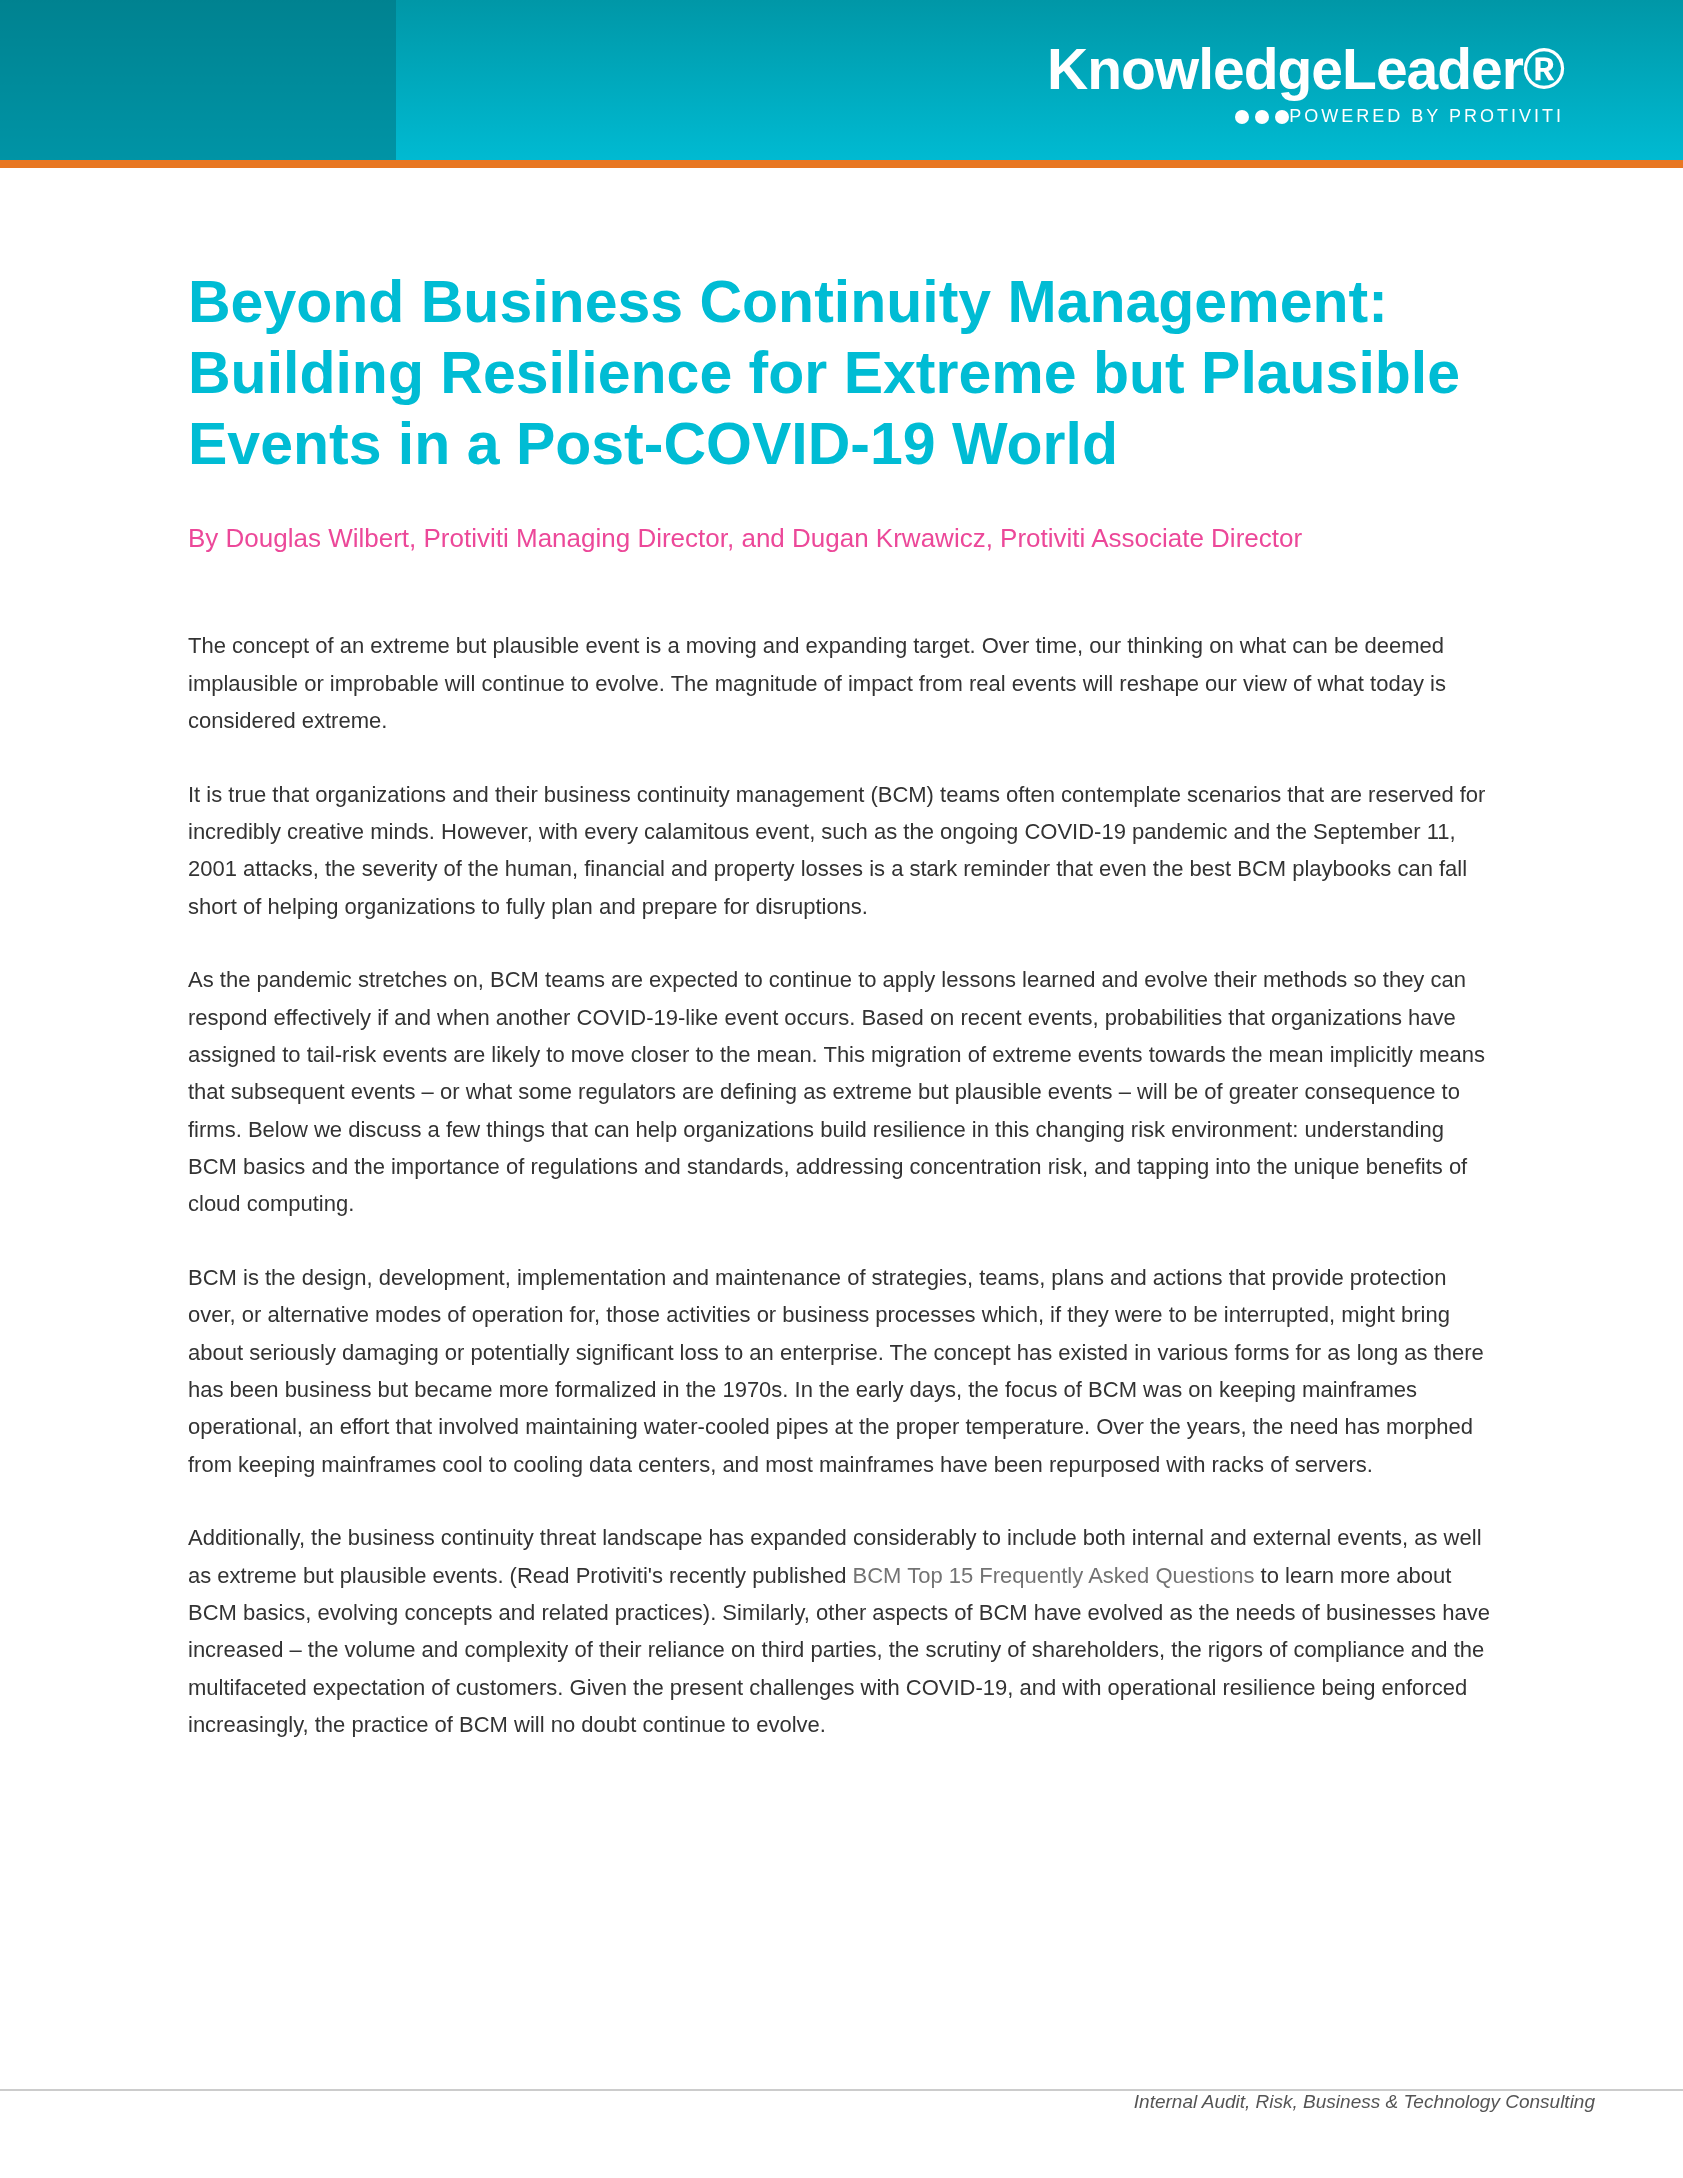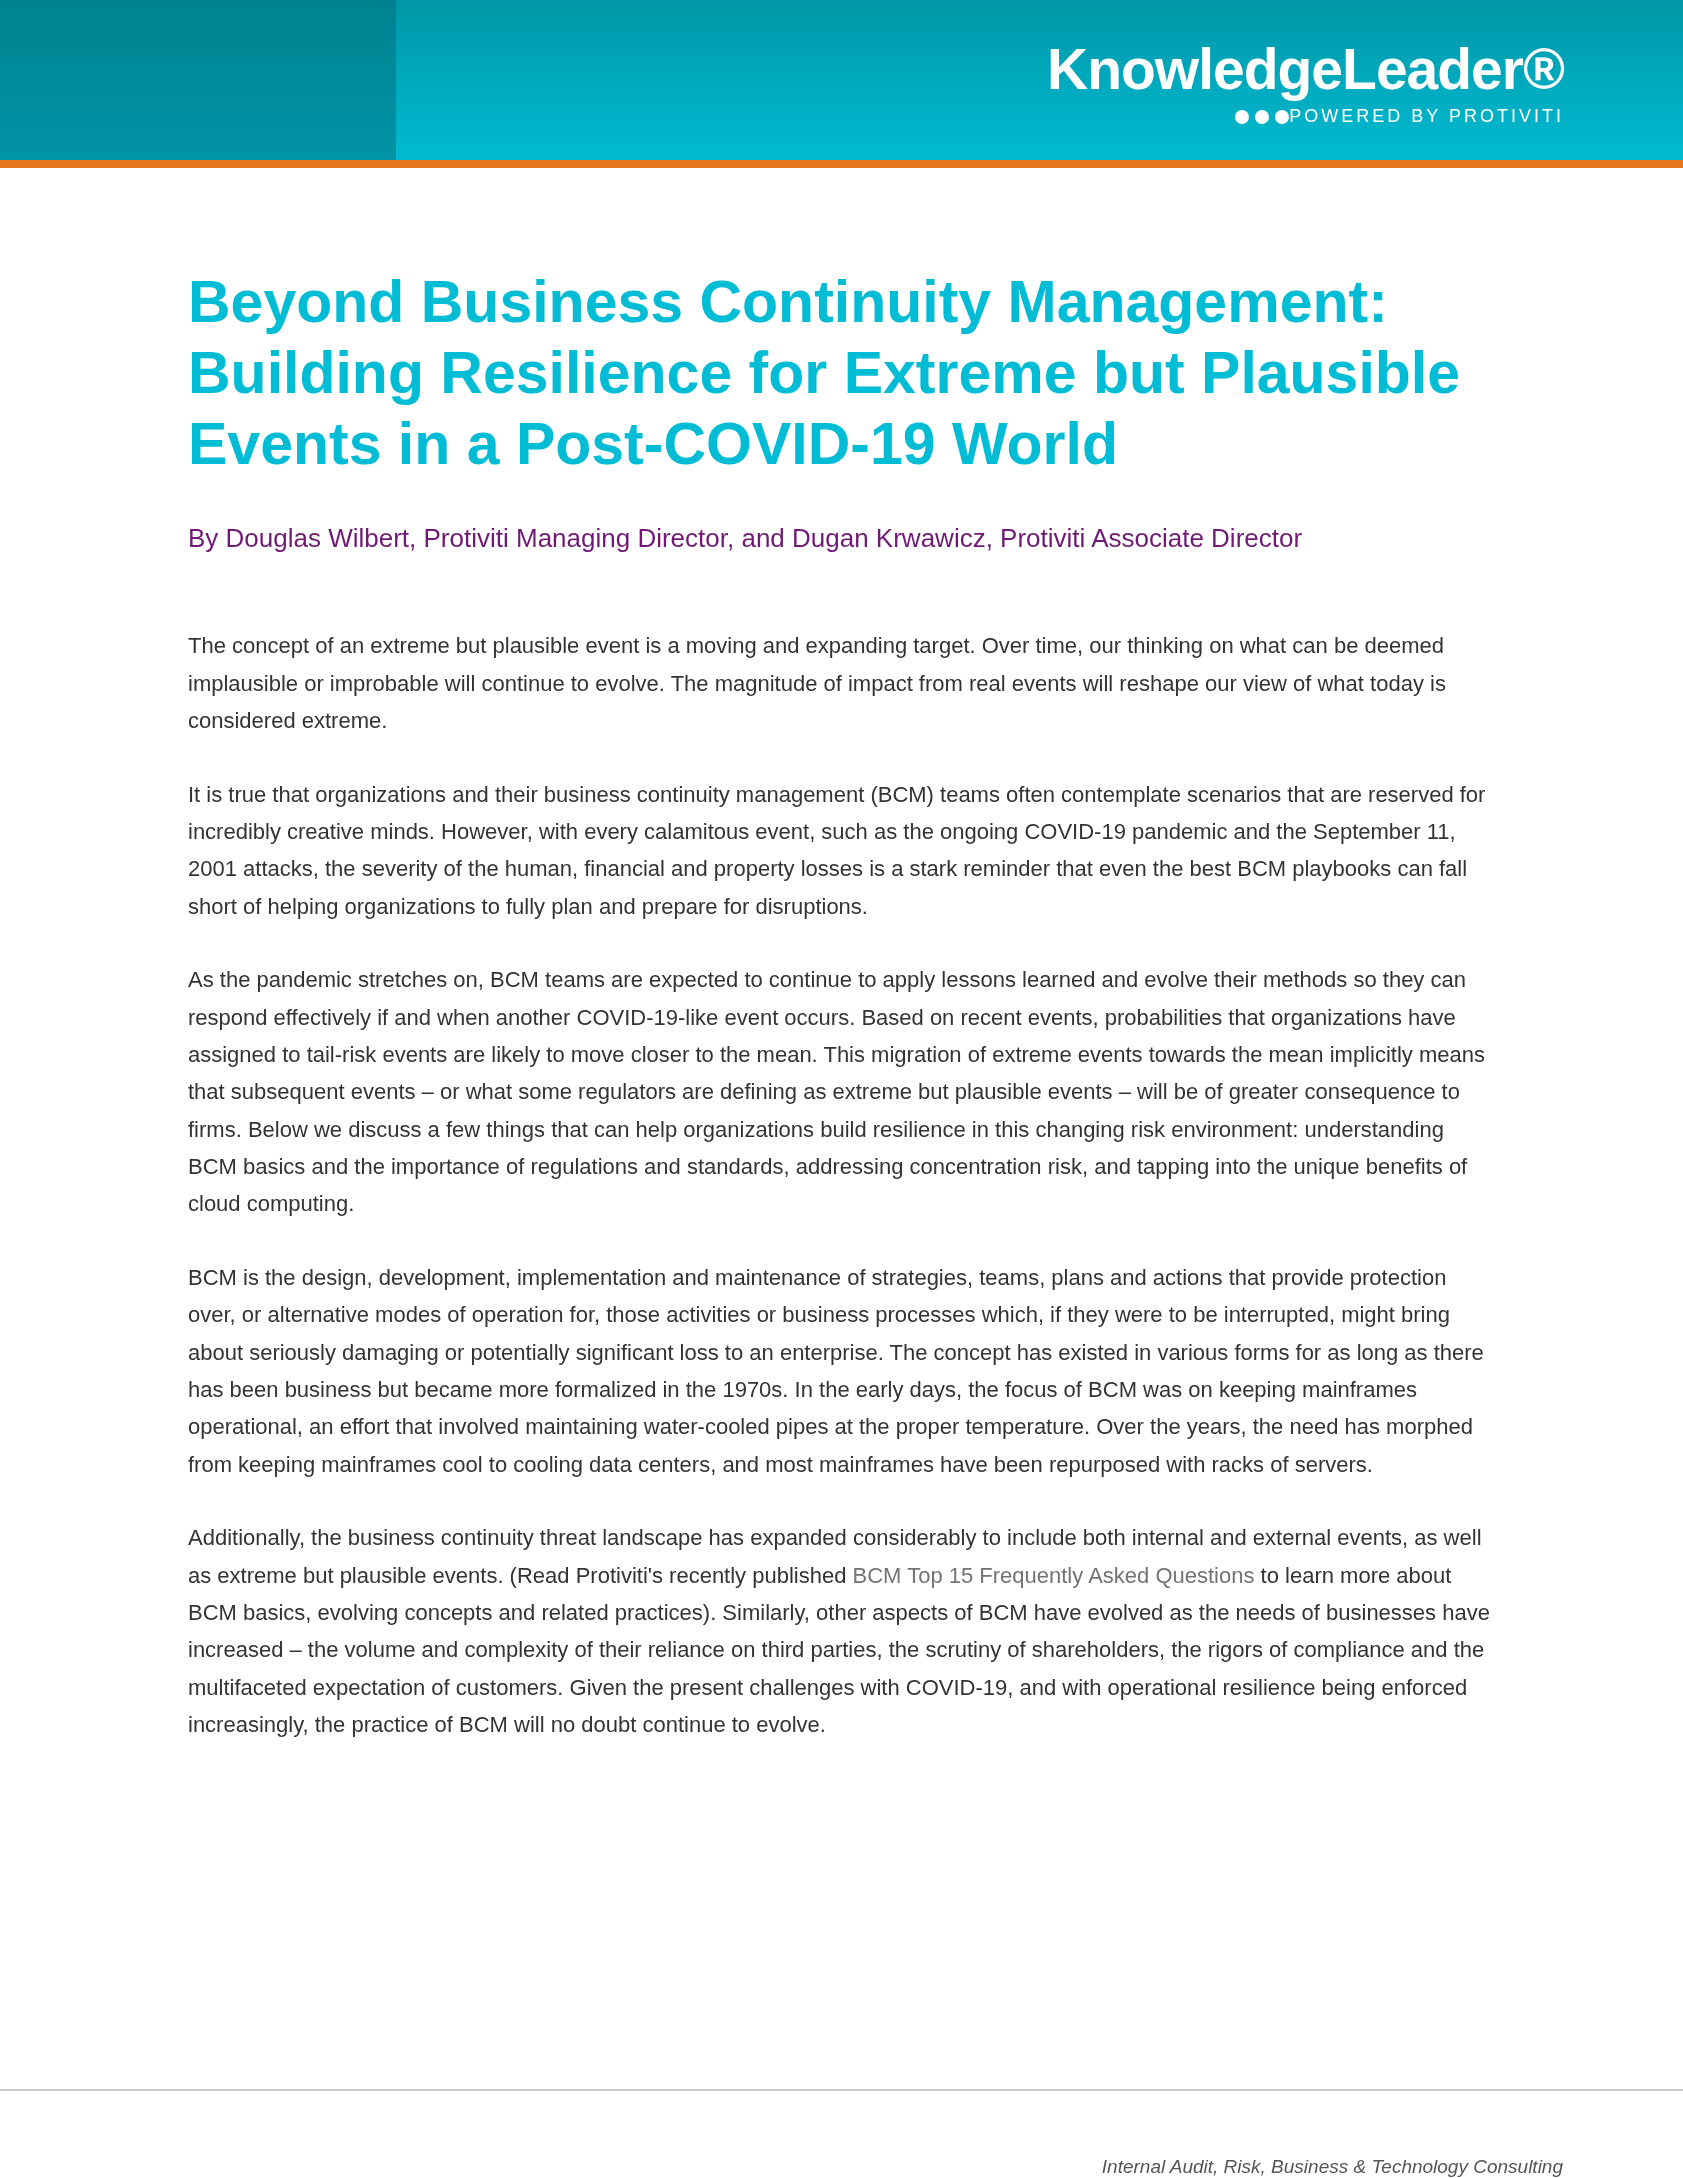--- a/index.html
+++ b/index.html
@@ -103,21 +103,21 @@
       font-weight: bold;
       color: #00bcd4;
       line-height: 1.2;
       margin-bottom: 40px;
     }
 
     
     .article-byline {
       font-family: Arial, Helvetica, sans-serif;
       font-size: 26px;
-      color: #701a75;
+      color: #ec4899;
       line-height: 1.5;
       margin-bottom: 69px;
     }
 
     
     .body-text {
       font-family: Arial, Helvetica, sans-serif;
       font-size: 22px;
       color: #333333;
       line-height: 1.7;
@@ -141,23 +141,23 @@
 
     
     .footer {
       position: absolute;
       bottom: 0;
       left: 0;
       right: 0;
       height: 89px;
       border-top: 2px solid #cccccc;
       display: flex;
-      align-items: flex-end;
+      align-items: flex-start;
       justify-content: flex-end;
-      padding-right: 120px;
+      padding-right: 88px;
     }
 
     .footer-text {
       font-family: Arial, Helvetica, sans-serif;
       font-size: 19px;
       color: #555555;
       font-style: italic;
     }
   </style>
 </head>

